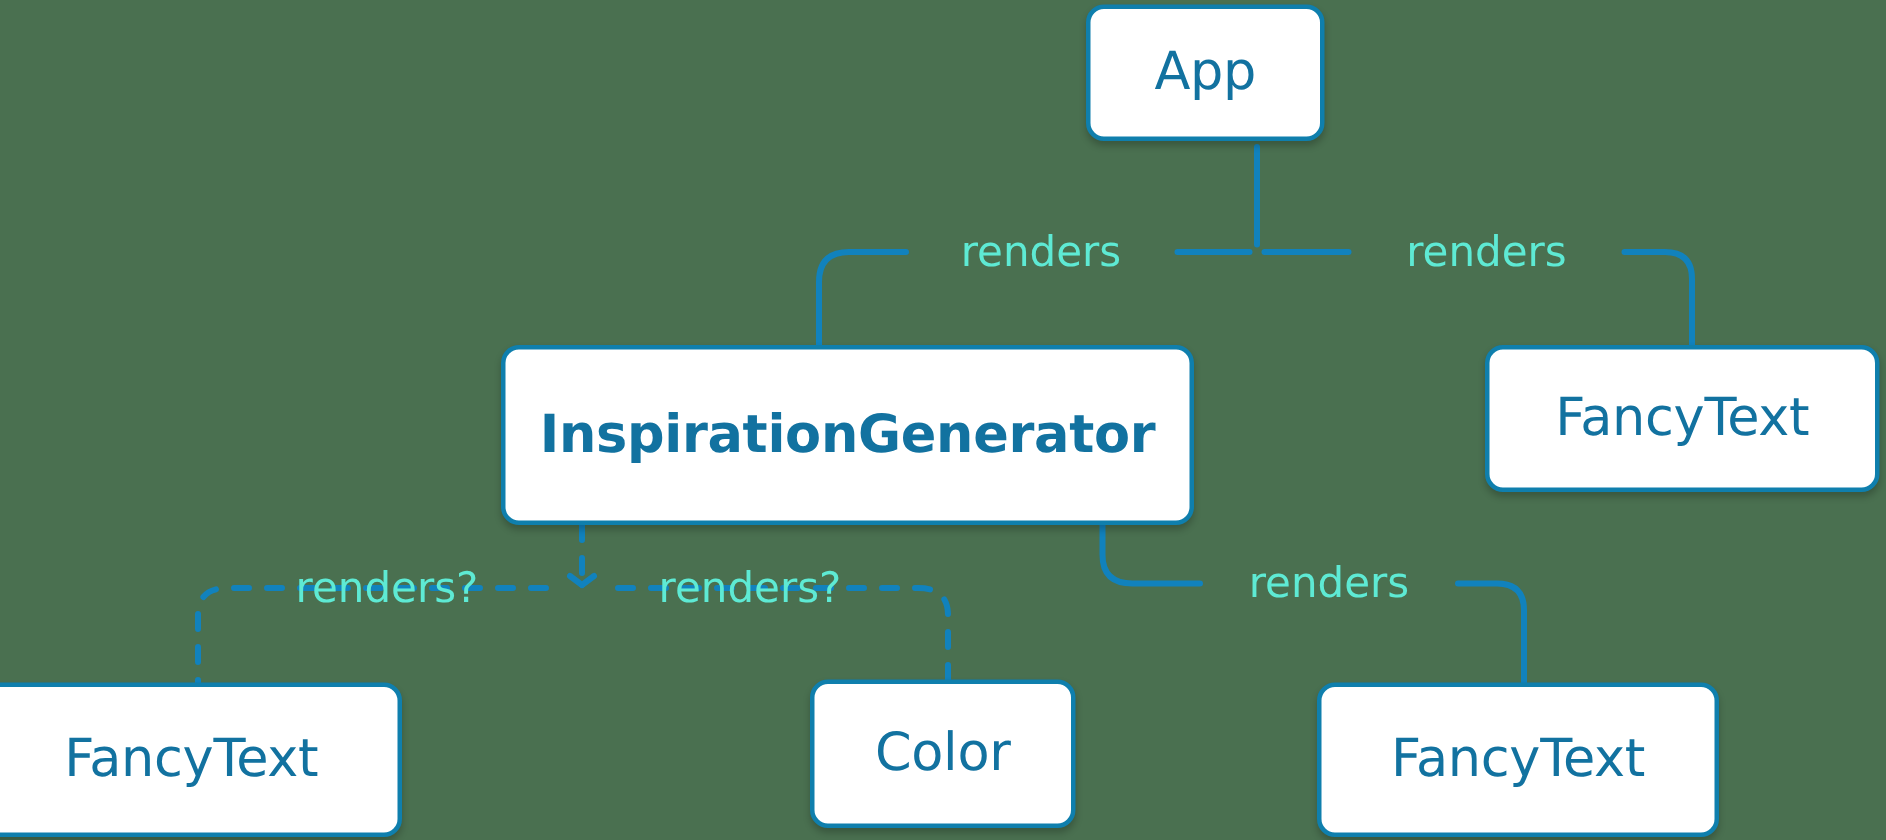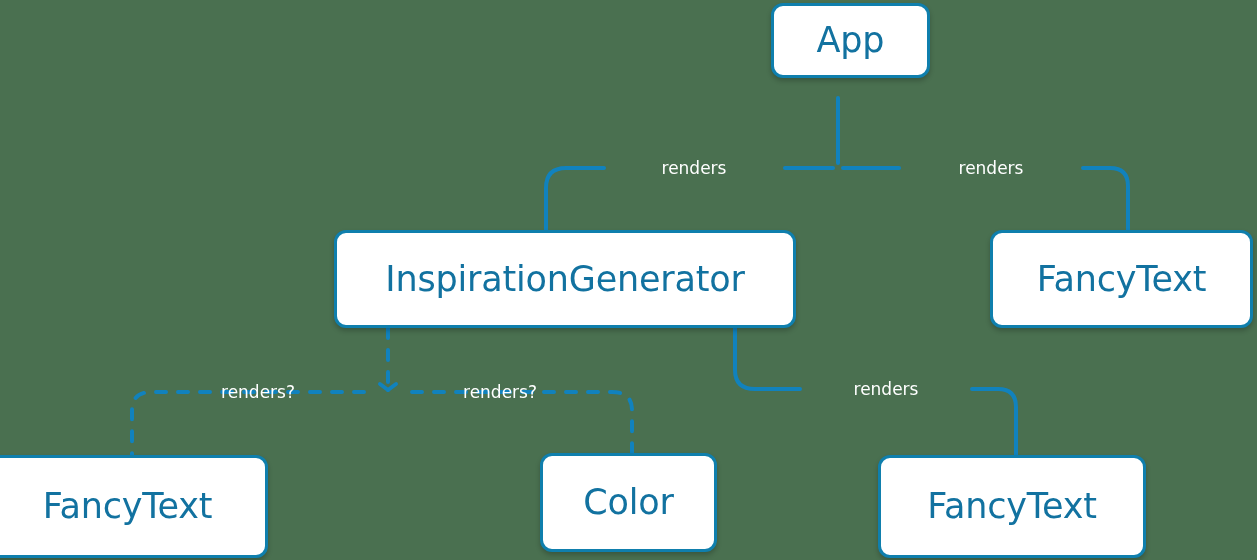--- a/index.html
+++ b/index.html
@@ -35,22 +35,22 @@
   }
   .node-label {
     color: #1272a0;
     font-size: 35px;
     line-height: 1;
     letter-spacing: -0.2px;
     white-space: nowrap;
   }
   .edge-label {
     position: absolute;
-    color: #ffffff;
-    font-size: 17px;
+    color: #5eead4;
+    font-size: 28px;
     line-height: 1;
     white-space: nowrap;
     z-index: 2;
     transform: translate(-50%, -50%);
   }
 </style>
 </head>
 <body>
 
 <div id="stage">
@@ -79,25 +79,25 @@
       <path stroke-dasharray="10 12" d="M 412 392 L 612 392 Q 632 392 632 410 L 632 453"></path>
     </g>
   </svg>
 
   <div class="edge-label" style="left:694px; top:168px;">renders</div>
   <div class="edge-label" style="left:991px; top:168px;">renders</div>
   <div class="edge-label" style="left:258px; top:392px;">renders?</div>
   <div class="edge-label" style="left:500px; top:392px;">renders?</div>
   <div class="edge-label" style="left:886px; top:389px;">renders</div>
 
-  <div class="node" style="left:771px; top:3px; width:159px; height:75px;">
+  <div class="node" style="left:724px; top:3px; width:159px; height:91px;">
     <span class="node-label">App</span>
   </div>
 
-  <div class="node" style="left:334px; top:230px; width:462px; height:98px;">
+  <div class="node" style="left:334px; top:230px; width:462px; height:120px;font-weight:bold;">
     <span class="node-label">InspirationGenerator</span>
   </div>
 
   <div class="node" style="left:990px; top:230px; width:263px; height:98px;">
     <span class="node-label">FancyText</span>
   </div>
 
   <div class="node" style="left:-13px; top:455px; width:281px; height:103px;">
     <span class="node-label">FancyText</span>
   </div>

